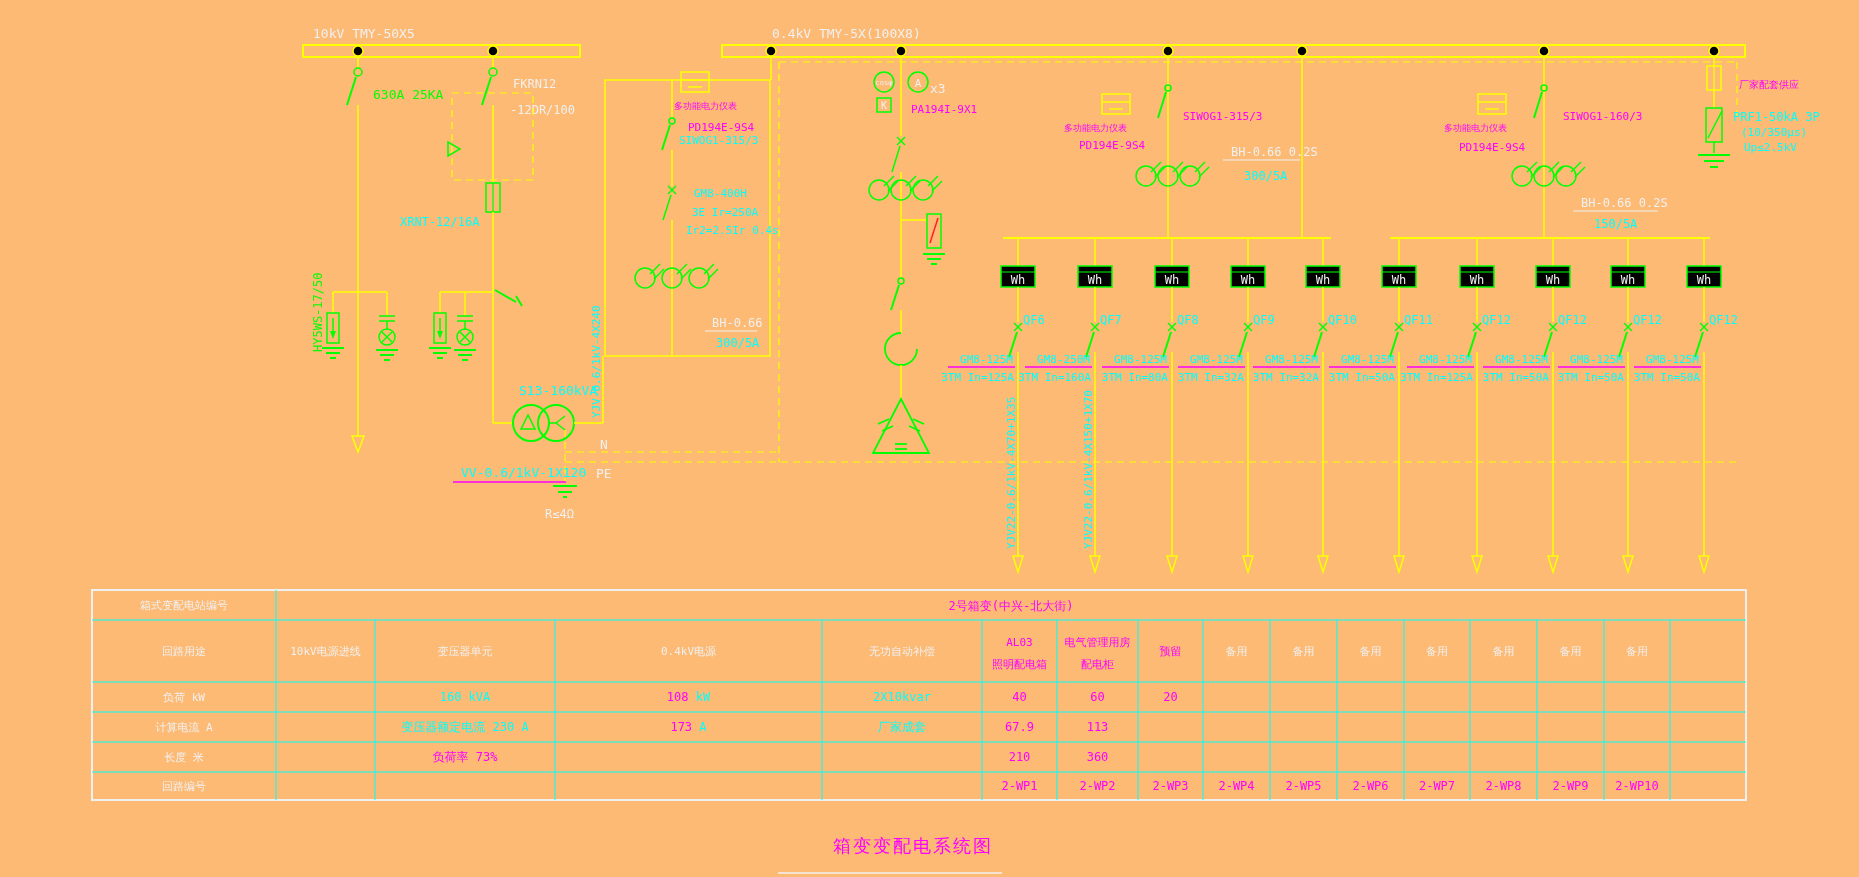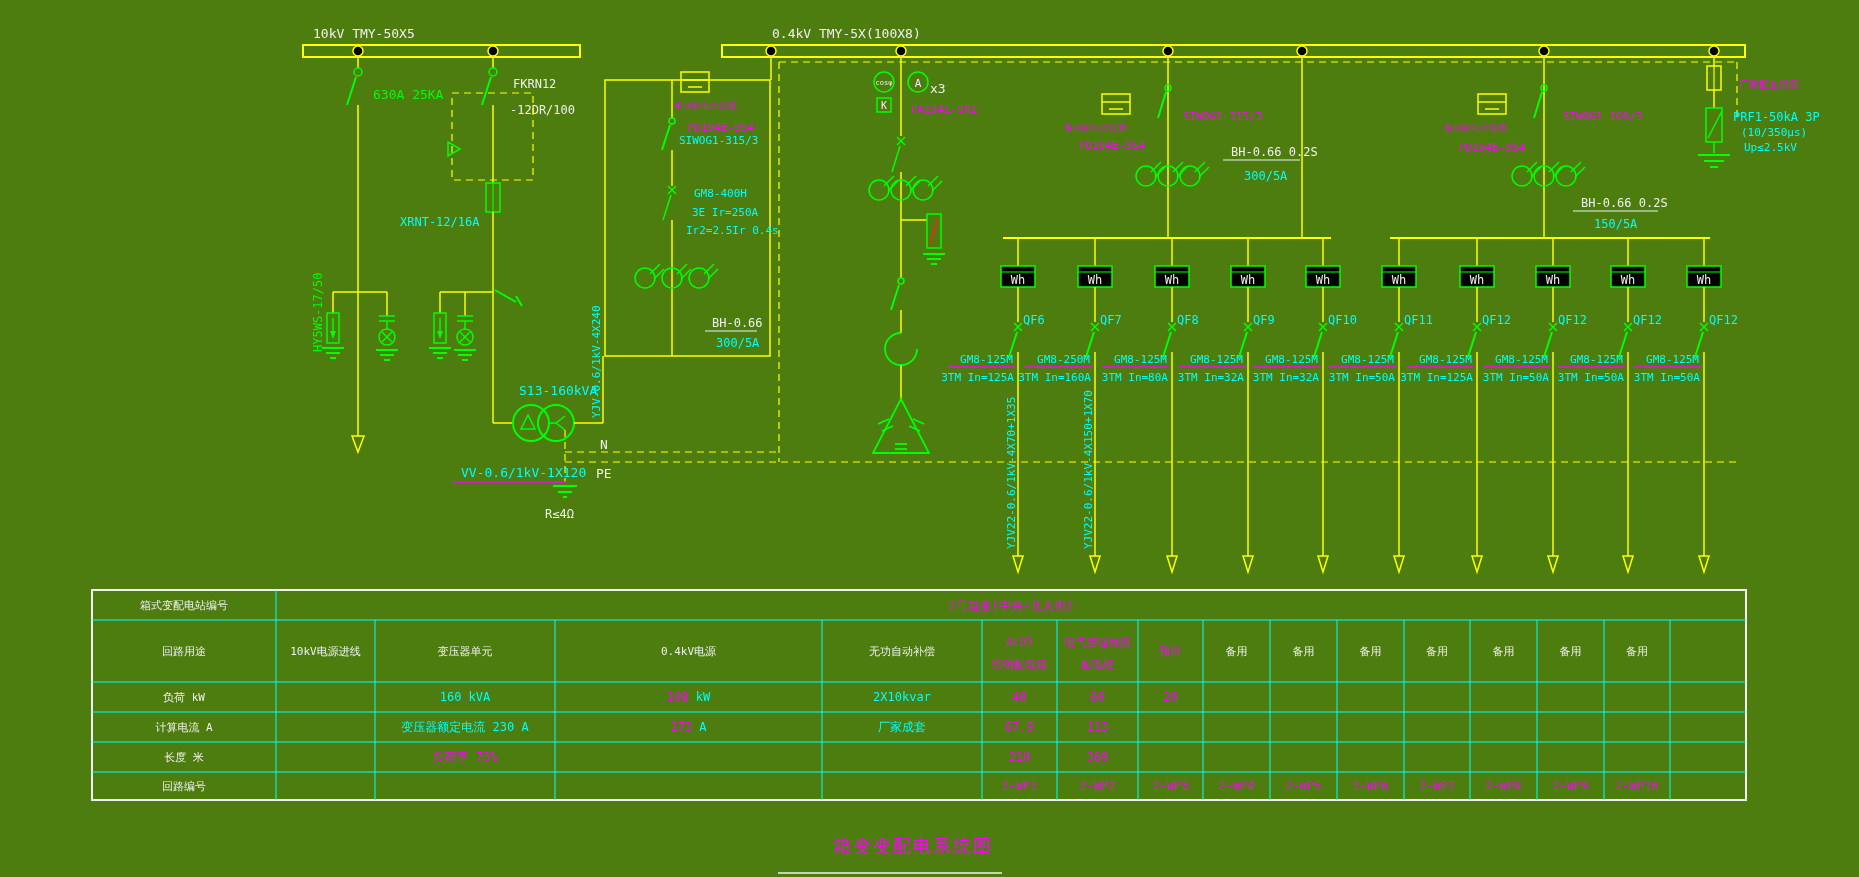--- a/index.html
+++ b/index.html
@@ -1,16 +1,16 @@
 <!DOCTYPE html>
 <html><head>
 <meta charset="utf-8">
 <style>
   html,body{margin:0;padding:0;background:#000;}
-  .stage{position:relative;width:1859px;height:877px;background:#4d7c0f;overflow:hidden;
+  .stage{position:relative;width:1859px;height:877px;background:#fdba74;overflow:hidden;
          font-family:"DejaVu Sans Mono","Liberation Mono",monospace;}
   svg text{font-family:"DejaVu Sans Mono","Liberation Mono",monospace;}
 </style>
 </head>
 <body>
 
 <div class="stage">
 <svg width="1859" height="877" viewBox="0 0 1859 877">
   <defs>
     <g id="ct" stroke="#00ff00" stroke-width="1.5" fill="none">

